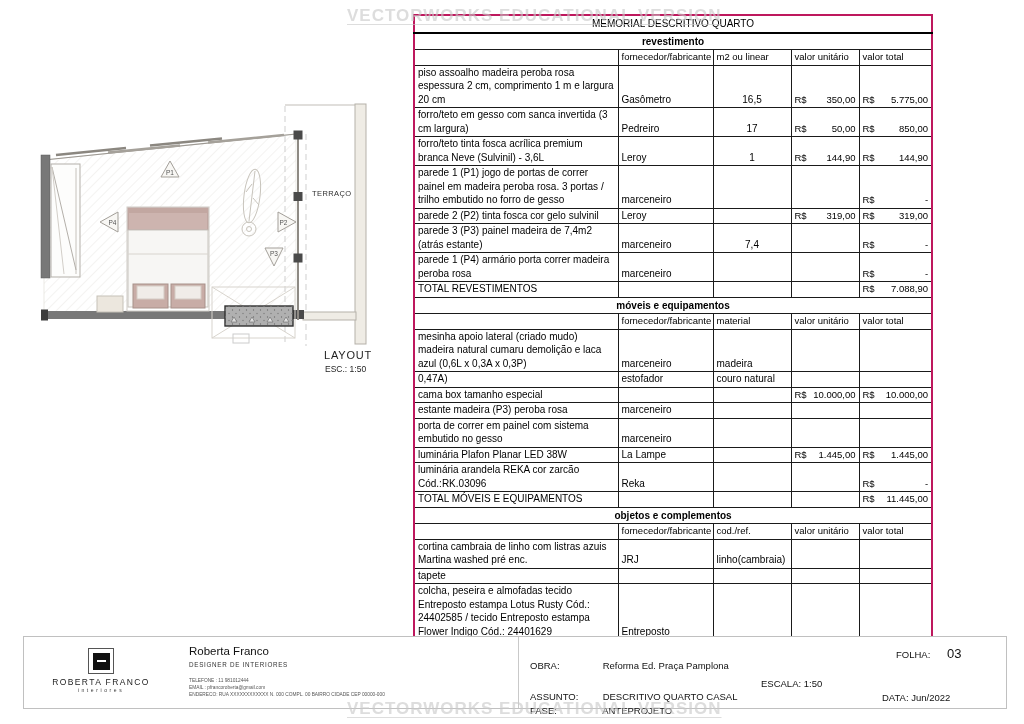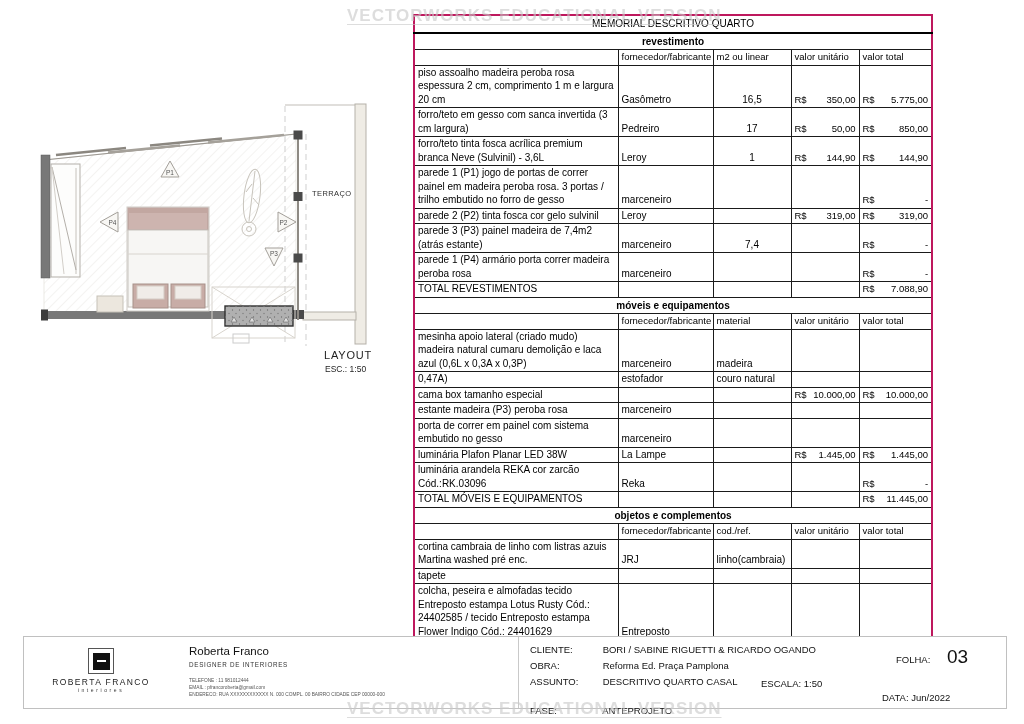--- a/index.html
+++ b/index.html
@@ -55,21 +55,21 @@
   .logo-square .dash{width:9px;height:2px;background:#fff;}
   .logo-name{margin-top:3px;font-size:8.5px;letter-spacing:1.4px;color:#1c1c1c;white-space:nowrap;}
   .logo-tag{font-size:5px;letter-spacing:2.6px;color:#3a3a3a;}
   .company{position:absolute;left:165px;top:8px;}
   .c-name{font-size:11.5px;color:#111;}
   .c-role{font-size:6.3px;letter-spacing:.7px;color:#333;margin-top:4px;}
   .c-contact{margin-top:9px;font-size:4.8px;color:#555;line-height:7px;white-space:nowrap;}
   .f-row{position:absolute;left:12px;font-size:9.5px;color:#111;white-space:nowrap;}
   .f-label{display:inline-block;width:70px;}
   .f-aux{position:absolute;font-size:9.5px;color:#111;white-space:nowrap;}
-  .folha-val{font-size:19px;}
+  .folha-val{font-size:13px;}
 </style>
 </head>
 <body>
 
 <div class="watermark wm-top">VECTORWORKS EDUCATIONAL VERSION</div>
 <div class="watermark wm-bottom">VECTORWORKS EDUCATIONAL VERSION</div>
 
 <svg class="plan" width="410" height="400" viewBox="0 0 410 400">
   <defs>
     <pattern id="hatch" width="7" height="7" patternUnits="userSpaceOnUse" patternTransform="rotate(45)">
@@ -472,29 +472,25 @@
       <div class="c-name">Roberta Franco</div>
       <div class="c-role">DESIGNER DE INTERIORES</div>
       <div class="c-contact">
         <div>TELEFONE : 11 981012444</div>
         <div>EMAIL : pfrancoroberta@gmail.com</div>
         <div>ENDERECO: RUA XXXXXXXXXXXX    N. 000    COMPL. 00    BAIRRO    CIDADE    CEP 00000-000</div>
       </div>
     </div>
   </div>
   <div class="tb-right">
-    <div class="f-row" style="top:7px;">
-      <span class="f-label">CLIENTE:</span>
-      <span>BORI / SABINE RIGUETTI &amp; RICARDO OGANDO</span>
-    </div>
     <div class="f-row" style="top:23px;">
       <span class="f-label">OBRA:</span>
       <span>Reforma Ed. Praça Pamplona</span>
     </div>
-    <div class="f-row" style="top:39px;">
+    <div class="f-row" style="top:54px;">
       <span class="f-label">ASSUNTO:</span>
       <span>DESCRITIVO QUARTO CASAL</span>
     </div>
     <div class="f-row" style="top:68px;">
       <span class="f-label">FASE:</span>
       <span>ANTEPROJETO</span>
     </div>
     <div class="f-aux" style="left:243px;top:41px;">
       <span>ESCALA:</span>
       <span>1:50</span>

